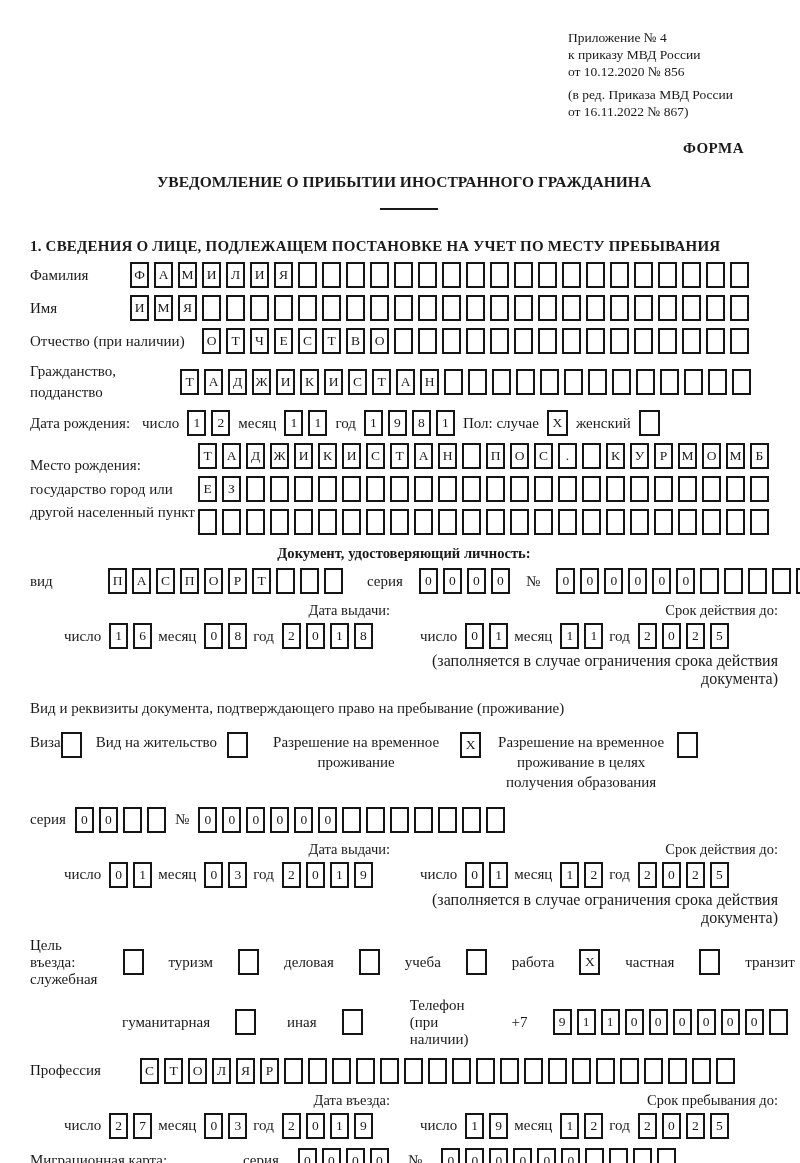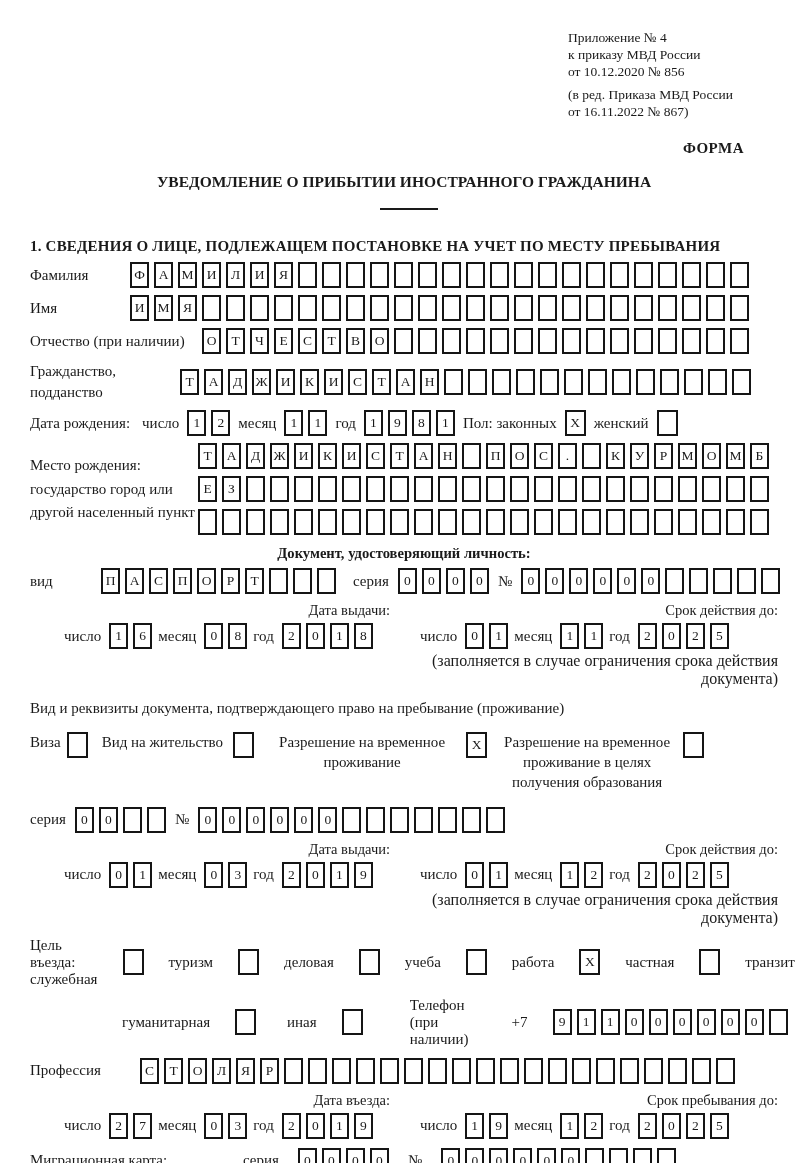--- a/index.html
+++ b/index.html
@@ -202,21 +202,21 @@
         <span class="cell">1</span>
         <span class="cell">1</span>
       </span>
     <span class="lbl">год</span>
     <span class="cells">
         <span class="cell">1</span>
         <span class="cell">9</span>
         <span class="cell">8</span>
         <span class="cell">1</span>
       </span>
-    <span class="lbl">Пол: законных</span>
+    <span class="lbl">Пол: случае</span>
     <span class="cb">X</span>
     <span class="lbl">женский</span>
     <span class="cb"></span>
   </div>
 
   <div class="row top">
     <span class="lbl" style="width:168px;line-height:1.55;">Место рождения: государство город или другой населенный пункт</span>
     <span class="stack">
       <span class="cells">
           <span class="cell">Т</span>
@@ -293,21 +293,21 @@
           <span class="cell"></span>
           <span class="cell"></span>
           <span class="cell"></span>
           <span class="cell"></span>
           <span class="cell"></span>
         </span>
     </span>
   </div>
 
   <div class="center-head">Документ, удостоверяющий личность:</div>
-  <div class="row" style="gap:9px;margin-top:6px;">
+  <div class="row" style="gap:16px;margin-top:6px;">
     <span class="lbl" style="width:62px;">вид</span>
     <span class="cells">
         <span class="cell">П</span>
         <span class="cell">А</span>
         <span class="cell">С</span>
         <span class="cell">П</span>
         <span class="cell">О</span>
         <span class="cell">Р</span>
         <span class="cell">Т</span>
         <span class="cell"></span>
@@ -383,21 +383,21 @@
       </div>
       <div class="smallnote">(заполняется в случае ограничения срока действия документа)</div>
     </div>
   </div>
 
   <div style="margin-top:8px;line-height:1.7;">
     <div>Вид и реквизиты документа, подтверждающего право на пребывание (проживание)</div>
   </div>
 
   <div class="optrow" style="gap:14px;">
-    <span class="opt" style="gap:6px;">
+    <span class="opt" style="gap:0;">
       <span class="t">Виза</span>
       <span class="cb"></span>
     </span>
     <span class="opt">
       <span class="t">Вид на жительство</span>
       <span class="cb"></span>
     </span>
     <span class="opt">
       <span class="t optlabel-c" style="width:188px;">Разрешение на временное проживание</span>
       <span class="cb">X</span>

